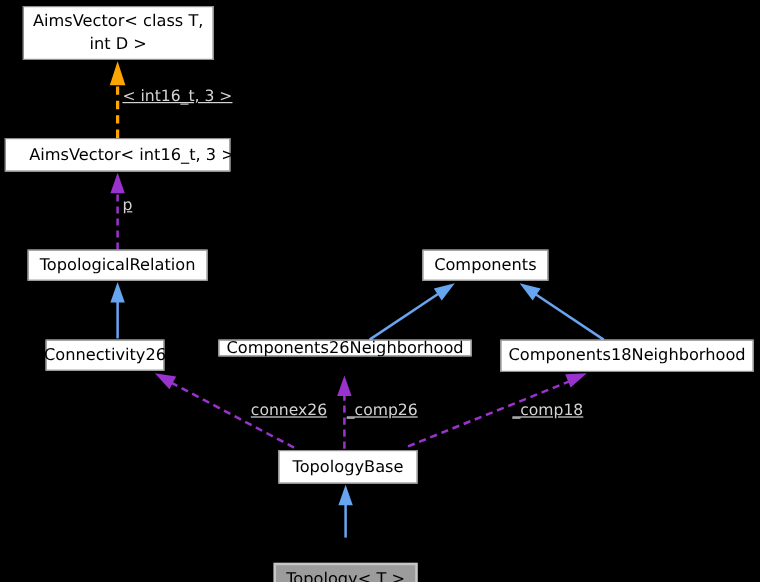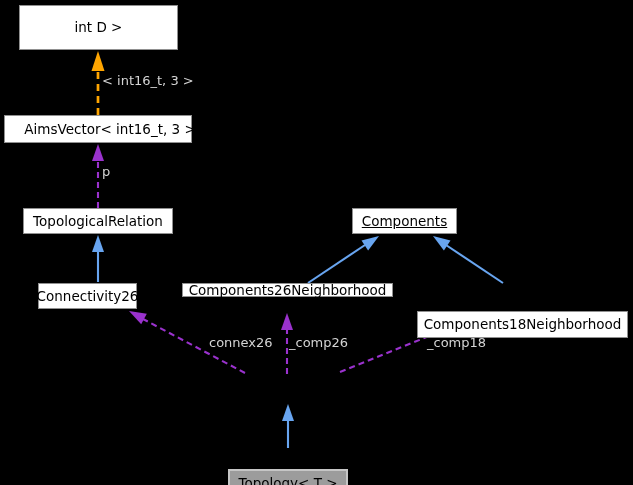--- a/index.html
+++ b/index.html
@@ -59,20 +59,21 @@
     background: var(--highlight-fill, #9c9c9c);
     border: 2px solid var(--highlight-border, #c6c6c6);
     margin-top: 20px;
   }
   .edge-label {
     position: absolute;
     color: var(--edge-label-text, #d4d4d4);
     font-size: 13px;
     line-height: 14px;
     white-space: nowrap;
+    text-decoration: underline;
   }
 </style>
 </head>
 <body>
 
 <div id="graph-canvas">
 
   <svg id="edges-layer" viewBox="0 0 633 485" xmlns="http://www.w3.org/2000/svg">
 
     <g>
@@ -115,47 +116,51 @@
       <polygon class="head-usage" points="489,311 475.5,323 471,311.8"></polygon>
     </g>
 
     <g>
       <path class="edge-inherit" d="M288,448 L288,419"></path>
       <polygon class="head-inherit" points="288,404 282,421 294,421"></polygon>
     </g>
   </svg>
 
   <div class="node" style="left:19px; top:5px; width:159px; height:45px;">
+    <span>AimsVector&lt; class T,</span>
     <span>int D &gt;</span>
   </div>
 
   <div class="node" style="left:4px; top:115px; width:188px; height:28px;padding-left:24px;">
     <span>AimsVector&lt; int16_t, 3 &gt;</span>
   </div>
 
   <div class="node" style="left:23px; top:208px; width:150px; height:26px;">
     <span>TopologicalRelation</span>
   </div>
 
   <div class="node" style="left:38px; top:283px; width:99px; height:26px;">
     <span>Connectivity26</span>
   </div>
 
-  <div class="node" style="left:352px; top:208px; width:105px; height:26px;text-decoration:underline;">
+  <div class="node" style="left:352px; top:208px; width:105px; height:26px;">
     <span>Components</span>
   </div>
 
   <div class="node" style="left:182px; top:283px; width:211px; height:14px;">
     <span>Components26Neighborhood</span>
   </div>
 
-  <div class="node" style="left:417px; top:283px; width:211px; height:27px;margin-top:28px;">
+  <div class="node" style="left:417px; top:283px; width:211px; height:27px;">
     <span>Components18Neighborhood</span>
   </div>
 
+  <div class="node" style="left:232px; top:375px; width:116px; height:28px;">
+    <span>TopologyBase</span>
+  </div>
 
   <div class="node highlight" style="left:228px; top:449px; width:120px; height:29px;">
     <span>Topology&lt; T &gt;</span>
   </div>
 
   <div class="edge-label" style="left:102px; top:74px;">&lt; int16_t, 3 &gt;</div>
 
   <div class="edge-label" style="left:102px; top:165px;">p</div>
 
   <div class="edge-label" style="left:209px; top:336px;">connex26</div>

